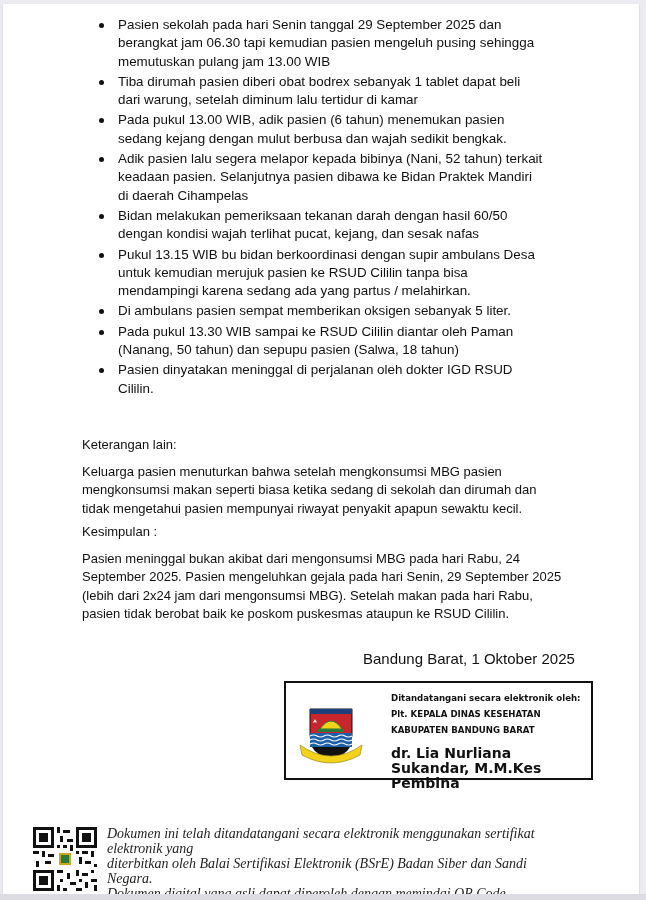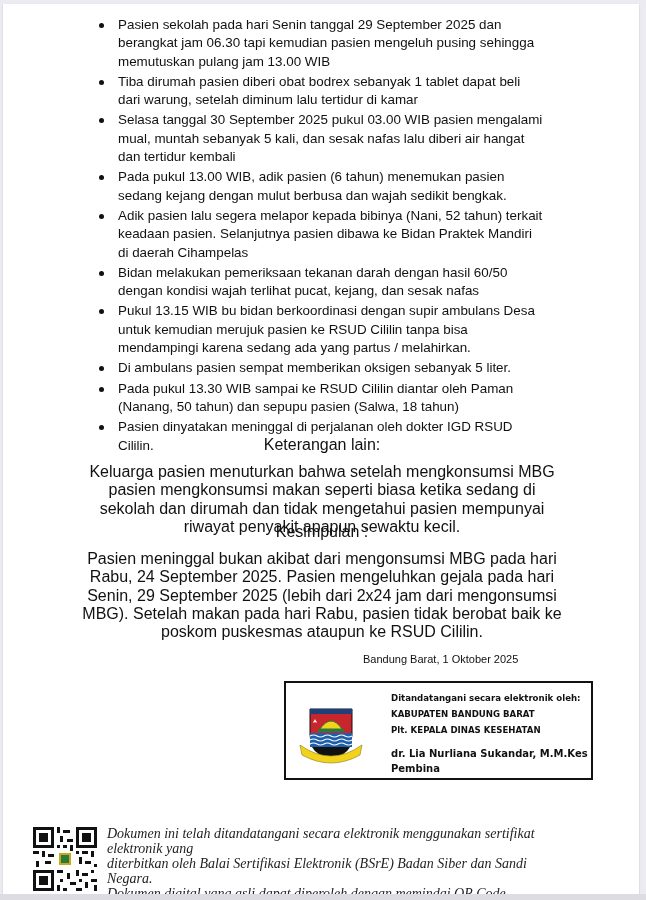--- a/index.html
+++ b/index.html
@@ -30,54 +30,53 @@
     font-size: 13.4px;
     line-height: 18.3px;
     margin-bottom: 2px;
   }
   .bullets li .dot {
     position: absolute; left: 96px; top: 7px;
     width: 5px; height: 5px; border-radius: 50%; background: #111;
   }
   .para {
     position: absolute; left: 79px; width: 480px;
-    font-size: 16px; line-height: 18.3px; text-align: center;
+    font-size: 13px; line-height: 18.3px;
   }
   .place-date {
     position: absolute; left: 360px; top: 646px;
-    font-size: 11px; line-height: 18px; text-align: center;
+    font-size: 15px; line-height: 18px; text-align: center;
   }
   .sig-box {
     position: absolute; left: 281px; top: 677px; width: 309px; height: 99px;
     border: 2px solid #111; box-sizing: border-box; background: #fff;
   }
   .sig-logo { position: absolute; left: 12px; top: 22px; width: 66px; height: 60px; }
   .sig-text {
     position: absolute; left: 86px; top: 7px;
     font-family: "DejaVu Sans", sans-serif; font-weight: bold;
     font-size: 8.6px; line-height: 16px; color: #111; margin-left: 19px;
   }
-  .sig-text .name { font-size: 10px; margin-top: 8px; line-height: 15px; }
+  .sig-text .name { font-size: 14px; margin-top: 8px; line-height: 15px; }
   .qr { position: absolute; left: 30px; top: 822px; width: 64px; height: 66px; }
   .footer-note {
     position: absolute; left: 104px; top: 822px; width: 450px;
     text-align: left;
     font-family: "Liberation Serif", serif; font-style: italic;
     font-size: 14px; line-height: 15px; color: #222;
   }
 </style>
 </head>
 <body>
 
 <div class="page">
 
   <ul class="bullets">
     <li><span class="dot"></span><span>Pasien sekolah pada hari Senin tanggal 29 September 2025 dan berangkat jam 06.30 tapi kemudian pasien mengeluh pusing sehingga memutuskan pulang jam 13.00 WIB</span></li>
     <li><span class="dot"></span><span>Tiba dirumah pasien diberi obat bodrex sebanyak 1 tablet dapat beli dari warung, setelah diminum lalu tertidur di kamar</span></li>
-    <li><span class="dot"></span><span>Selasa tanggal 30 September 2025 pukul 03.00 WIB  pasien mengalami mual, muntah sebanyak 5 kali, dan sesak nafas lalu diberi air hangat dan tertidur kembali</span></li>
     <li><span class="dot"></span><span>Pada pukul 13.00 WIB, adik pasien (6 tahun) menemukan pasien sedang kejang dengan mulut berbusa dan wajah sedikit bengkak.</span></li>
     <li><span class="dot"></span><span>Adik pasien lalu segera melapor kepada bibinya (Nani, 52 tahun) terkait keadaan pasien. Selanjutnya pasien dibawa ke Bidan Praktek Mandiri di daerah Cihampelas</span></li>
     <li><span class="dot"></span><span>Bidan melakukan pemeriksaan tekanan darah dengan hasil 60/50 dengan kondisi wajah terlihat pucat, kejang, dan sesak nafas</span></li>
     <li><span class="dot"></span><span>Pukul 13.15 WIB bu bidan berkoordinasi dengan supir ambulans Desa untuk kemudian merujuk pasien ke RSUD Cililin tanpa bisa mendampingi karena sedang ada yang partus / melahirkan.</span></li>
     <li><span class="dot"></span><span>Di ambulans pasien sempat memberikan oksigen sebanyak 5 liter.</span></li>
     <li><span class="dot"></span><span>Pada pukul 13.30 WIB sampai ke RSUD Cililin diantar oleh Paman (Nanang, 50 tahun) dan sepupu pasien (Salwa, 18 tahun)</span></li>
     <li><span class="dot"></span><span>Pasien dinyatakan meninggal di perjalanan oleh dokter IGD RSUD Cililin.</span></li>
   </ul>
 
   <div class="para" style="top:432px;">Keterangan lain:</div>
@@ -98,22 +97,22 @@
       <path d="M12 31 q3.5 -2 7 0 t7 0 t7 0 t7 0 t7 0 t7 0" stroke="#fff" stroke-width="1.2" fill="none"></path>
       <path d="M12 35 q3.5 -2 7 0 t7 0 t7 0 t7 0 t7 0 t7 0" stroke="#fff" stroke-width="1.2" fill="none"></path>
       <path d="M12 39 q3.5 -2 7 0 t7 0 t7 0 t7 0 t7 0 t7 0" stroke="#fff" stroke-width="1.2" fill="none"></path>
       <path d="M14 42 H52 Q48 50 33 54 Q18 50 14 42 Z" fill="#111"></path>
       <path d="M17 14 l2 4 l-4 -2 h4 l-4 2 Z" fill="#fff"></path>
 
       <path d="M2 40 Q33 62 64 40 L62 50 Q33 66 4 50 Z" fill="#f2d21b" stroke="#8a7a10" stroke-width="0.6"></path>
     </svg>
     <div class="sig-text">
       <div>Ditandatangani secara elektronik oleh:</div>
+      <div>Plt. KEPALA DINAS KESEHATAN</div>
       <div>KABUPATEN BANDUNG BARAT</div>
-      <div>Plt. KEPALA DINAS KESEHATAN</div>
       <div class="name">dr. Lia Nurliana Sukandar, M.M.Kes</div>
       <div class="name" style="margin-top:0;">Pembina</div>
     </div>
   </div>
 
   <svg class="qr" viewBox="0 0 21 21" shape-rendering="crispEdges">
     <rect width="21" height="21" fill="#fff"></rect>
     <g fill="#111">
       <rect x="0" y="0" width="7" height="7"></rect>
         <rect x="1" y="1" width="5" height="5" fill="#fff"></rect>

